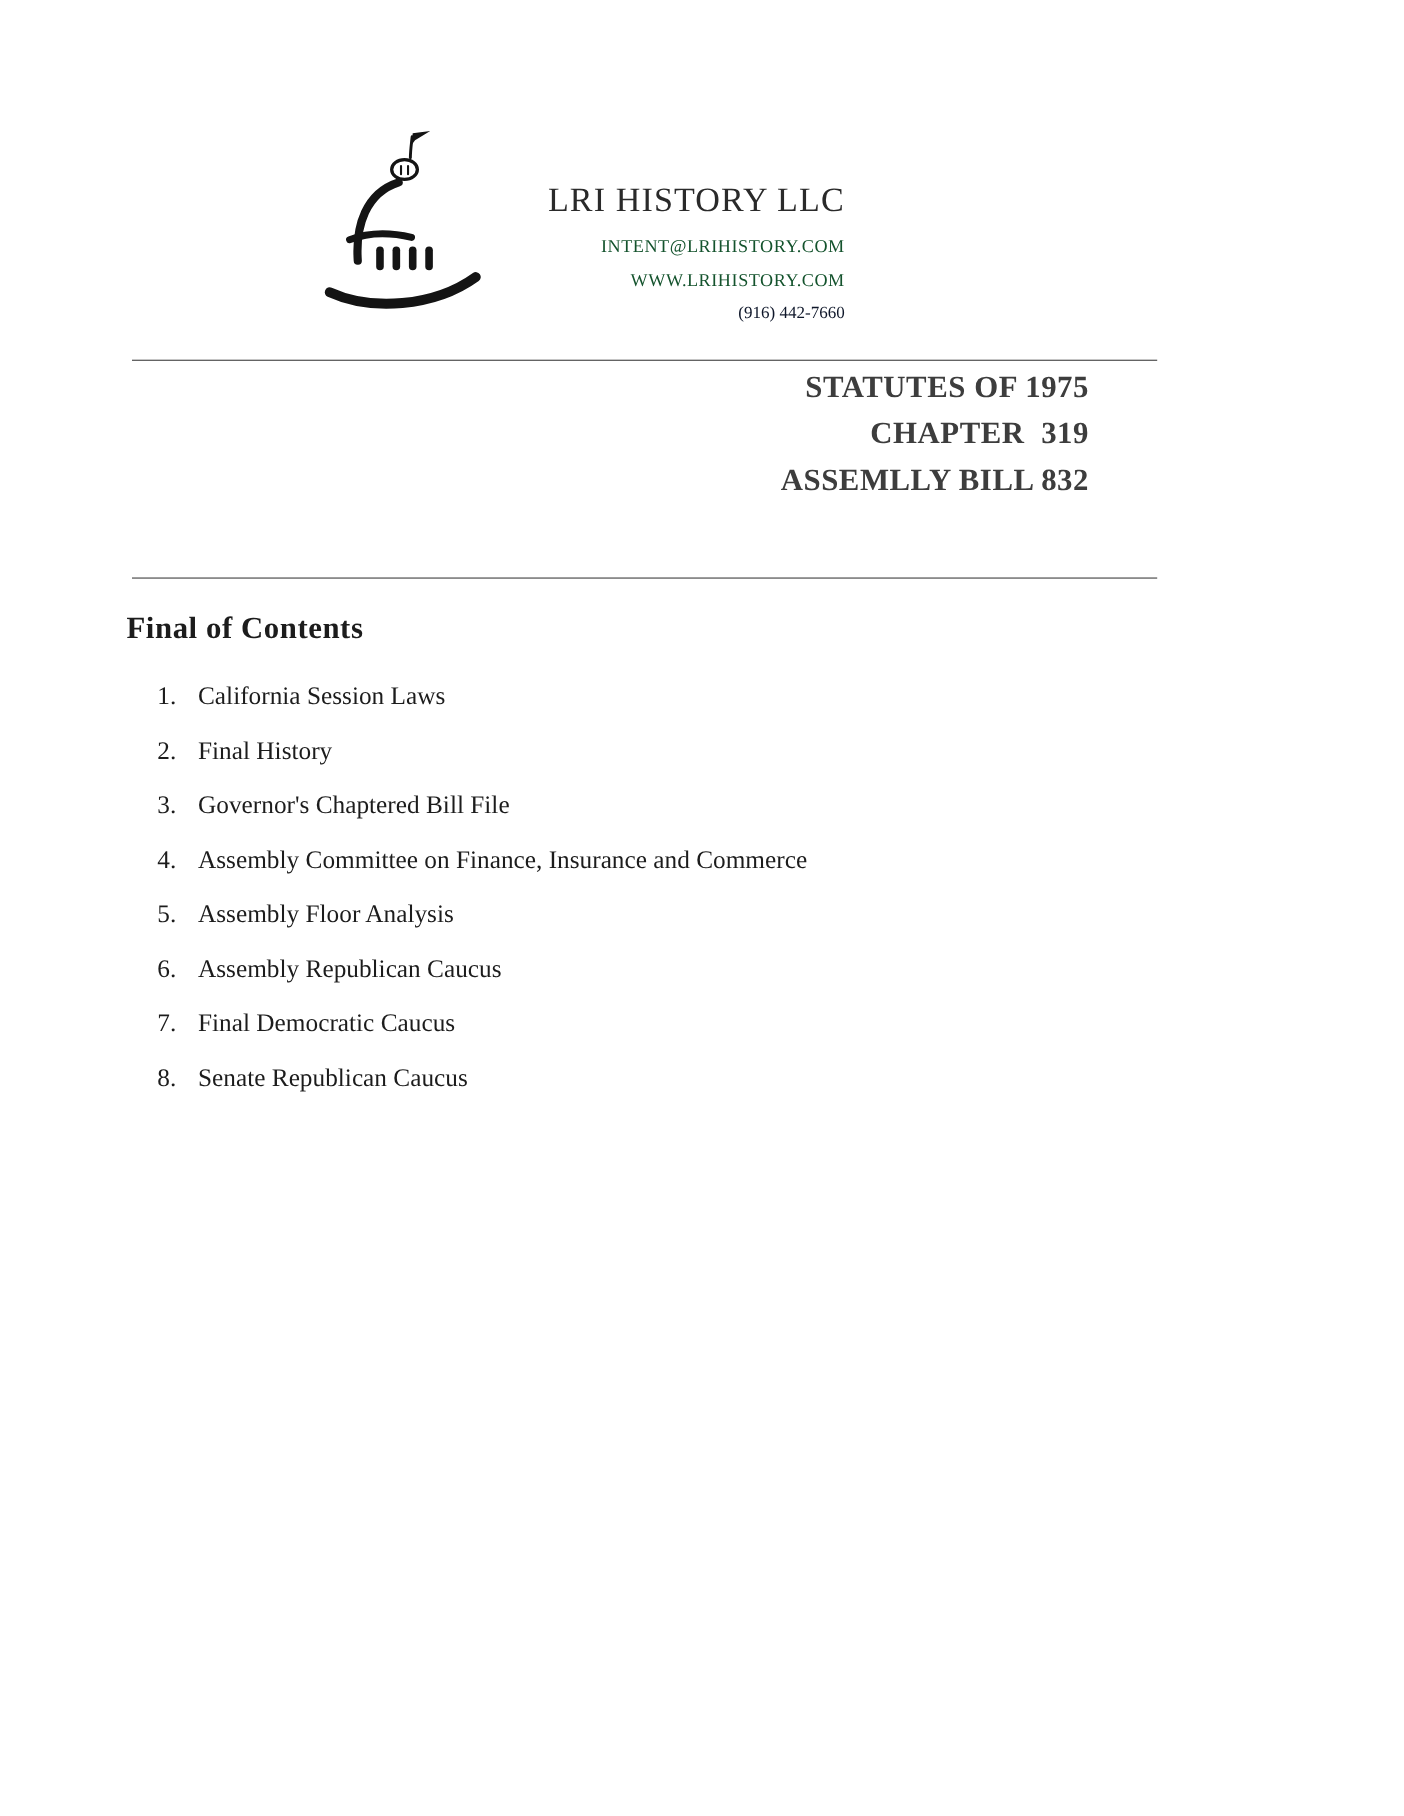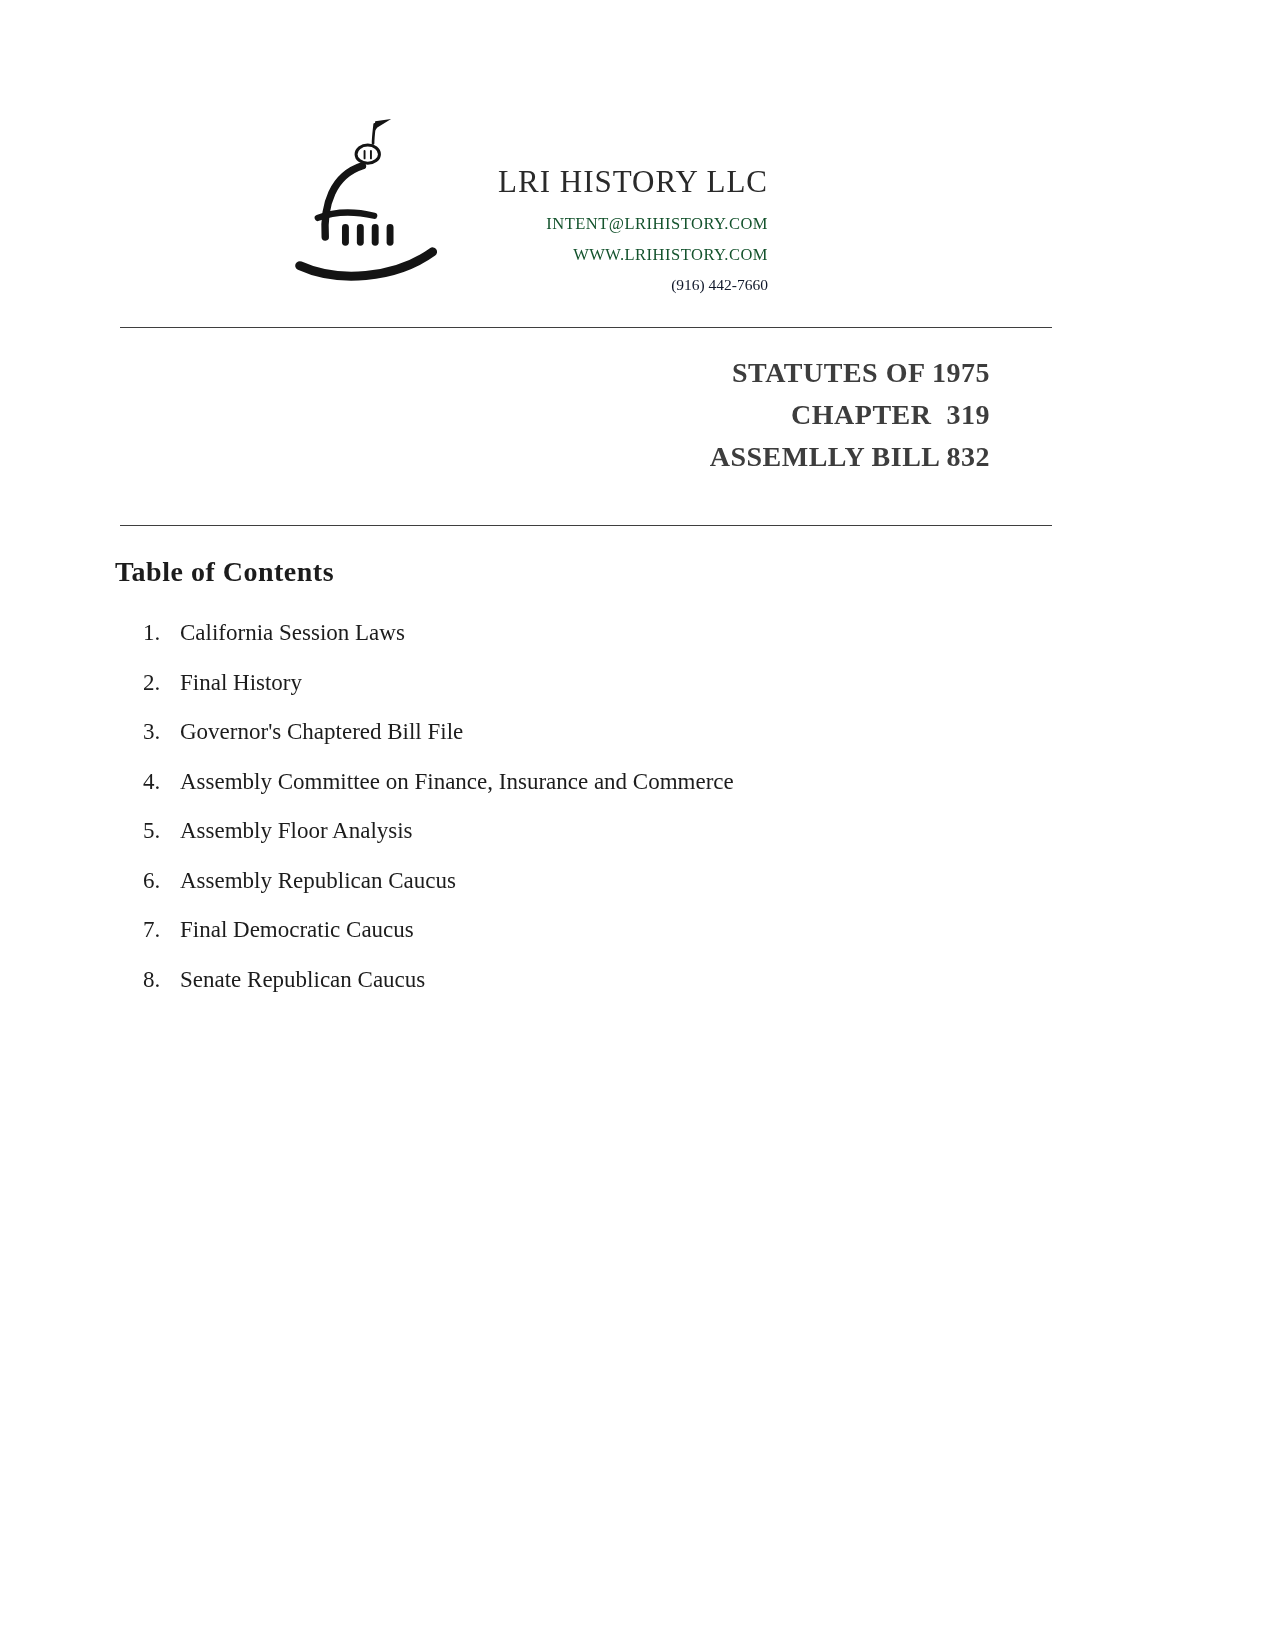--- a/index.html
+++ b/index.html
@@ -57,21 +57,21 @@
     border-top: 1.5px solid #3f3f3f;
     height: 0;
   }
   .rule-top { top: 327px; }
   .rule-bottom { top: 525px; }
 
   
   .title-block {
     position: absolute;
     right: 286px;
-    top: 352px;
+    top: 332px;
     text-align: right;
   }
   .title-line {
     font-size: 28px;
     font-weight: bold;
     color: #3d3d3d;
     line-height: 42px;
     white-space: pre;
     letter-spacing: 0.5px;
   }
@@ -144,21 +144,21 @@
   <div class="rule rule-top"></div>
 
   <div class="title-block">
     <div class="title-line">STATUTES OF 1975</div>
     <div class="title-line">CHAPTER  319</div>
     <div class="title-line">ASSEMLLY BILL 832</div>
   </div>
 
   <div class="rule rule-bottom"></div>
 
-  <div class="toc-heading">Table of Contents</div>
+  <div class="toc-heading">Final of Contents</div>
 
   <div class="toc-list">
     <div class="toc-item">
       <span class="toc-num">1.</span>
       <span class="toc-label">California Session Laws</span>
     </div>
     <div class="toc-item">
       <span class="toc-num">2.</span>
       <span class="toc-label">Final History</span>
     </div>

